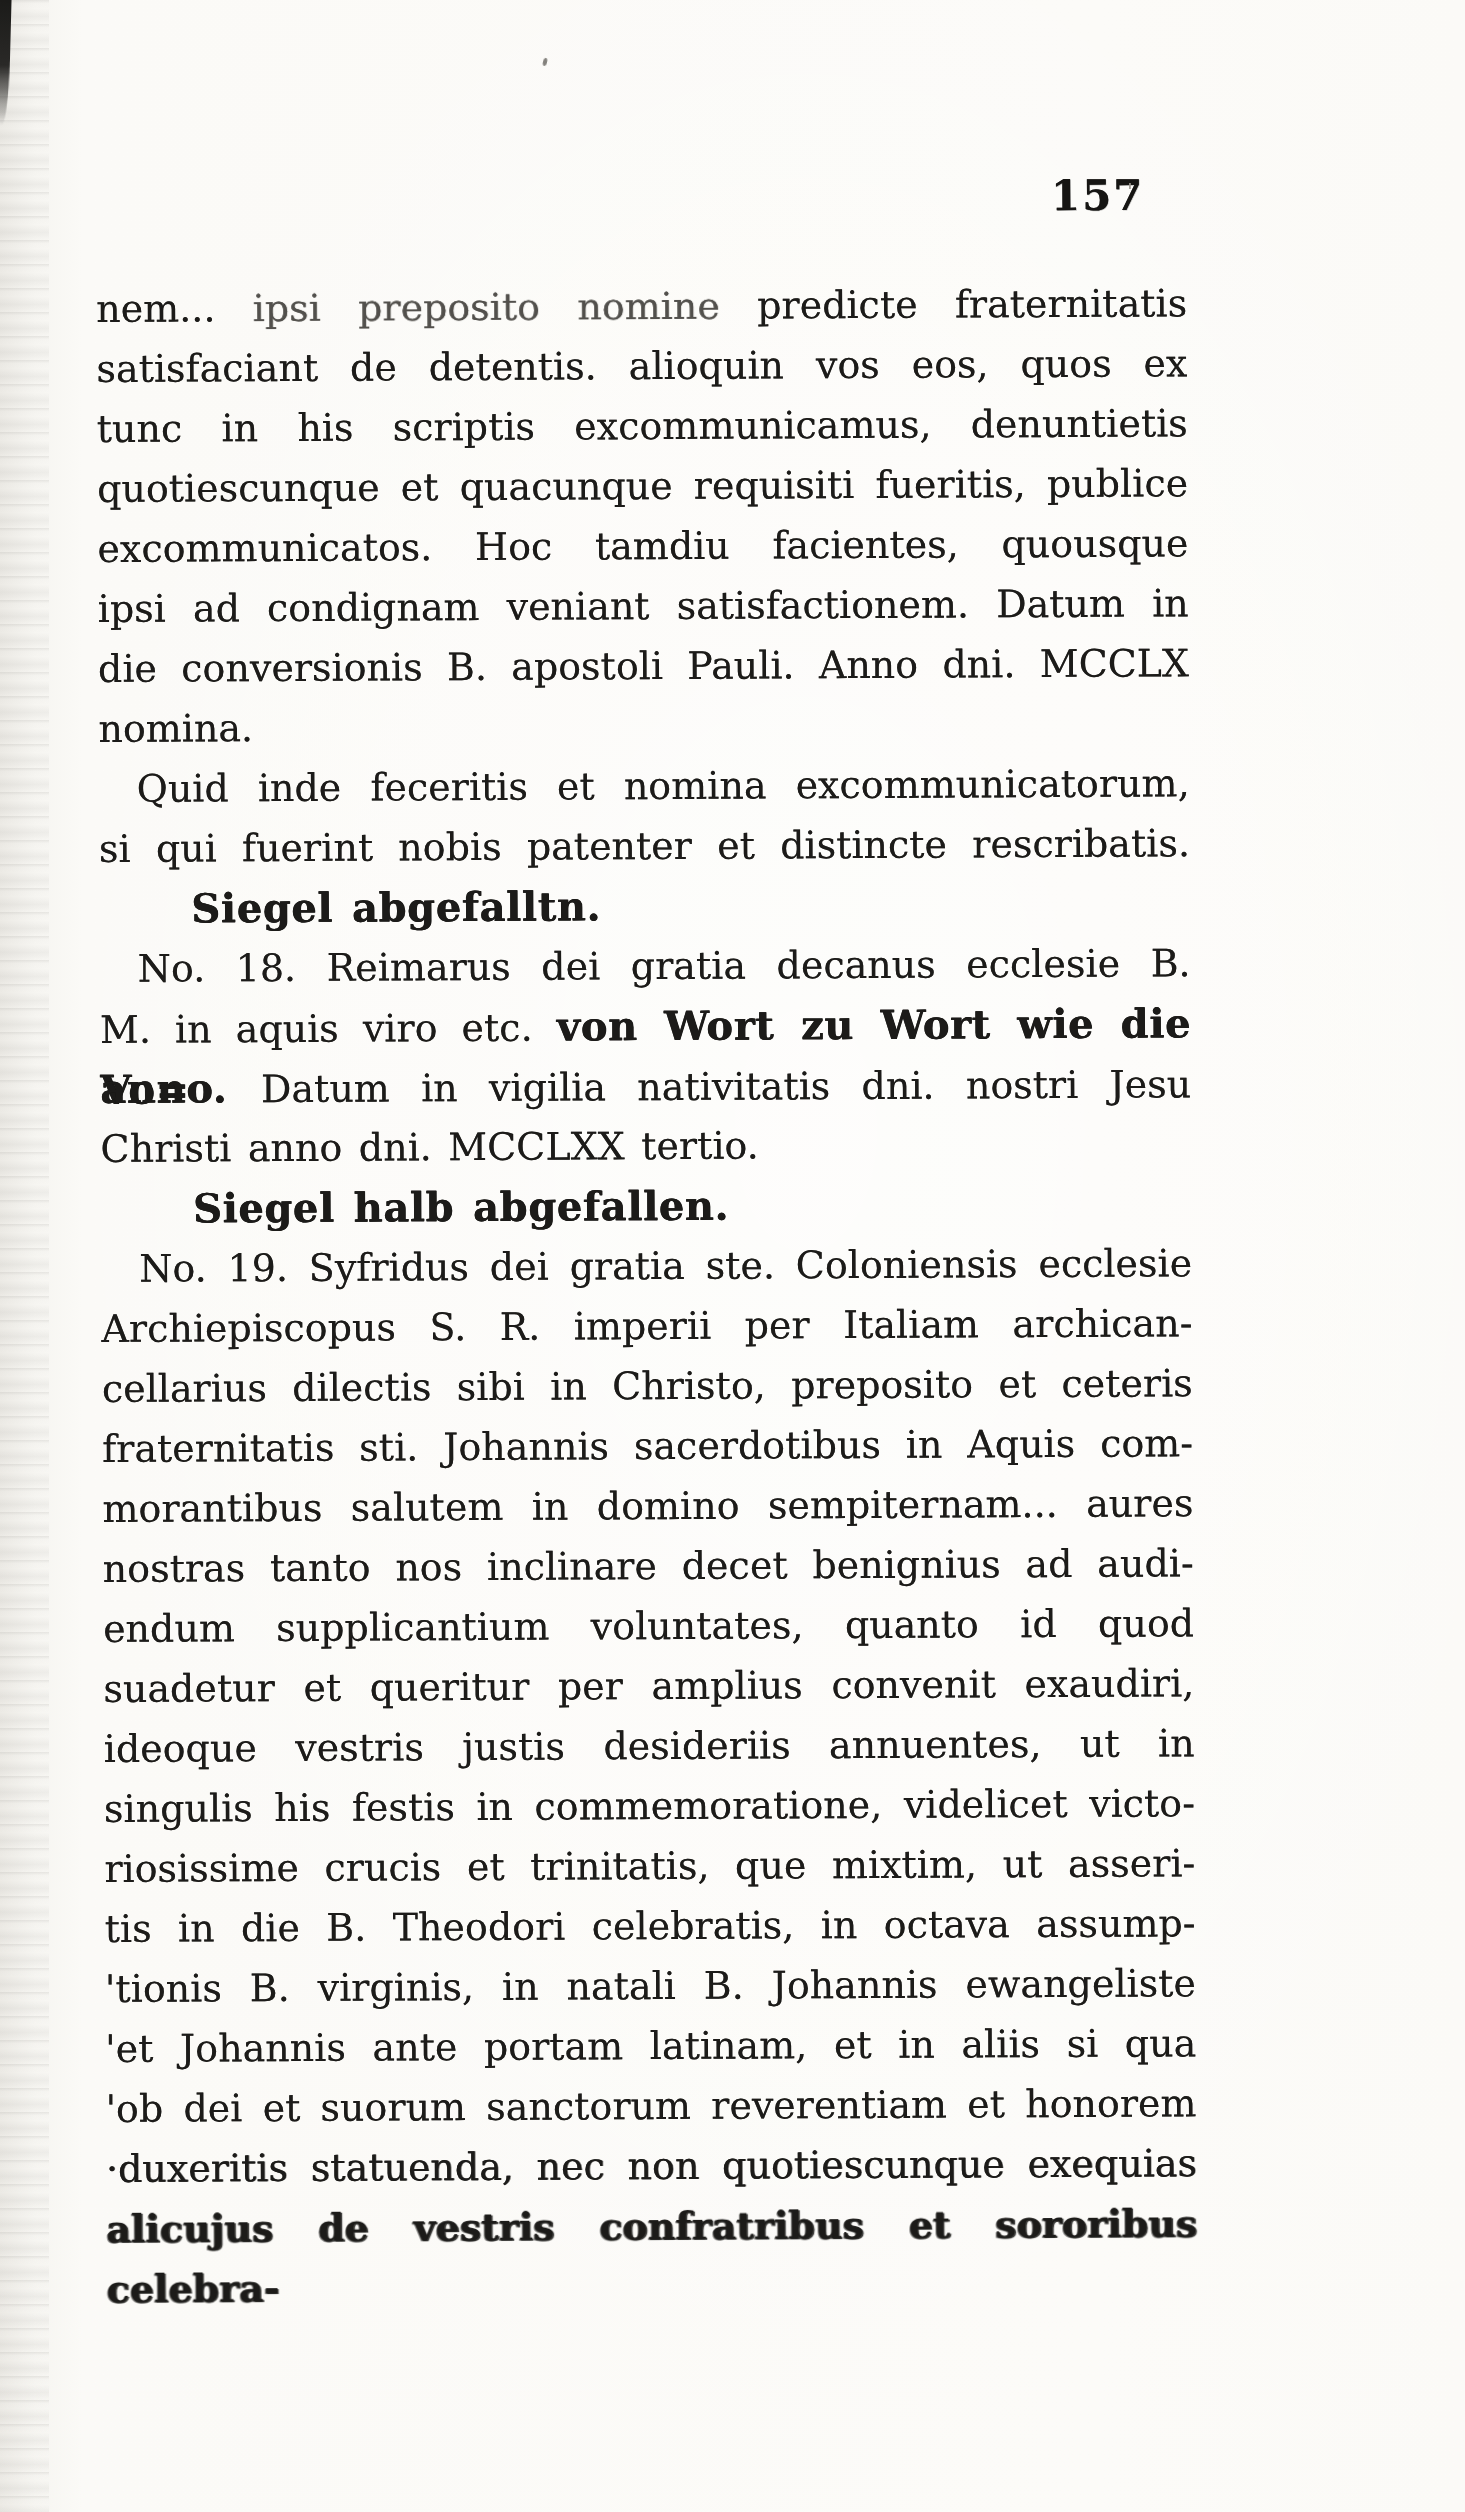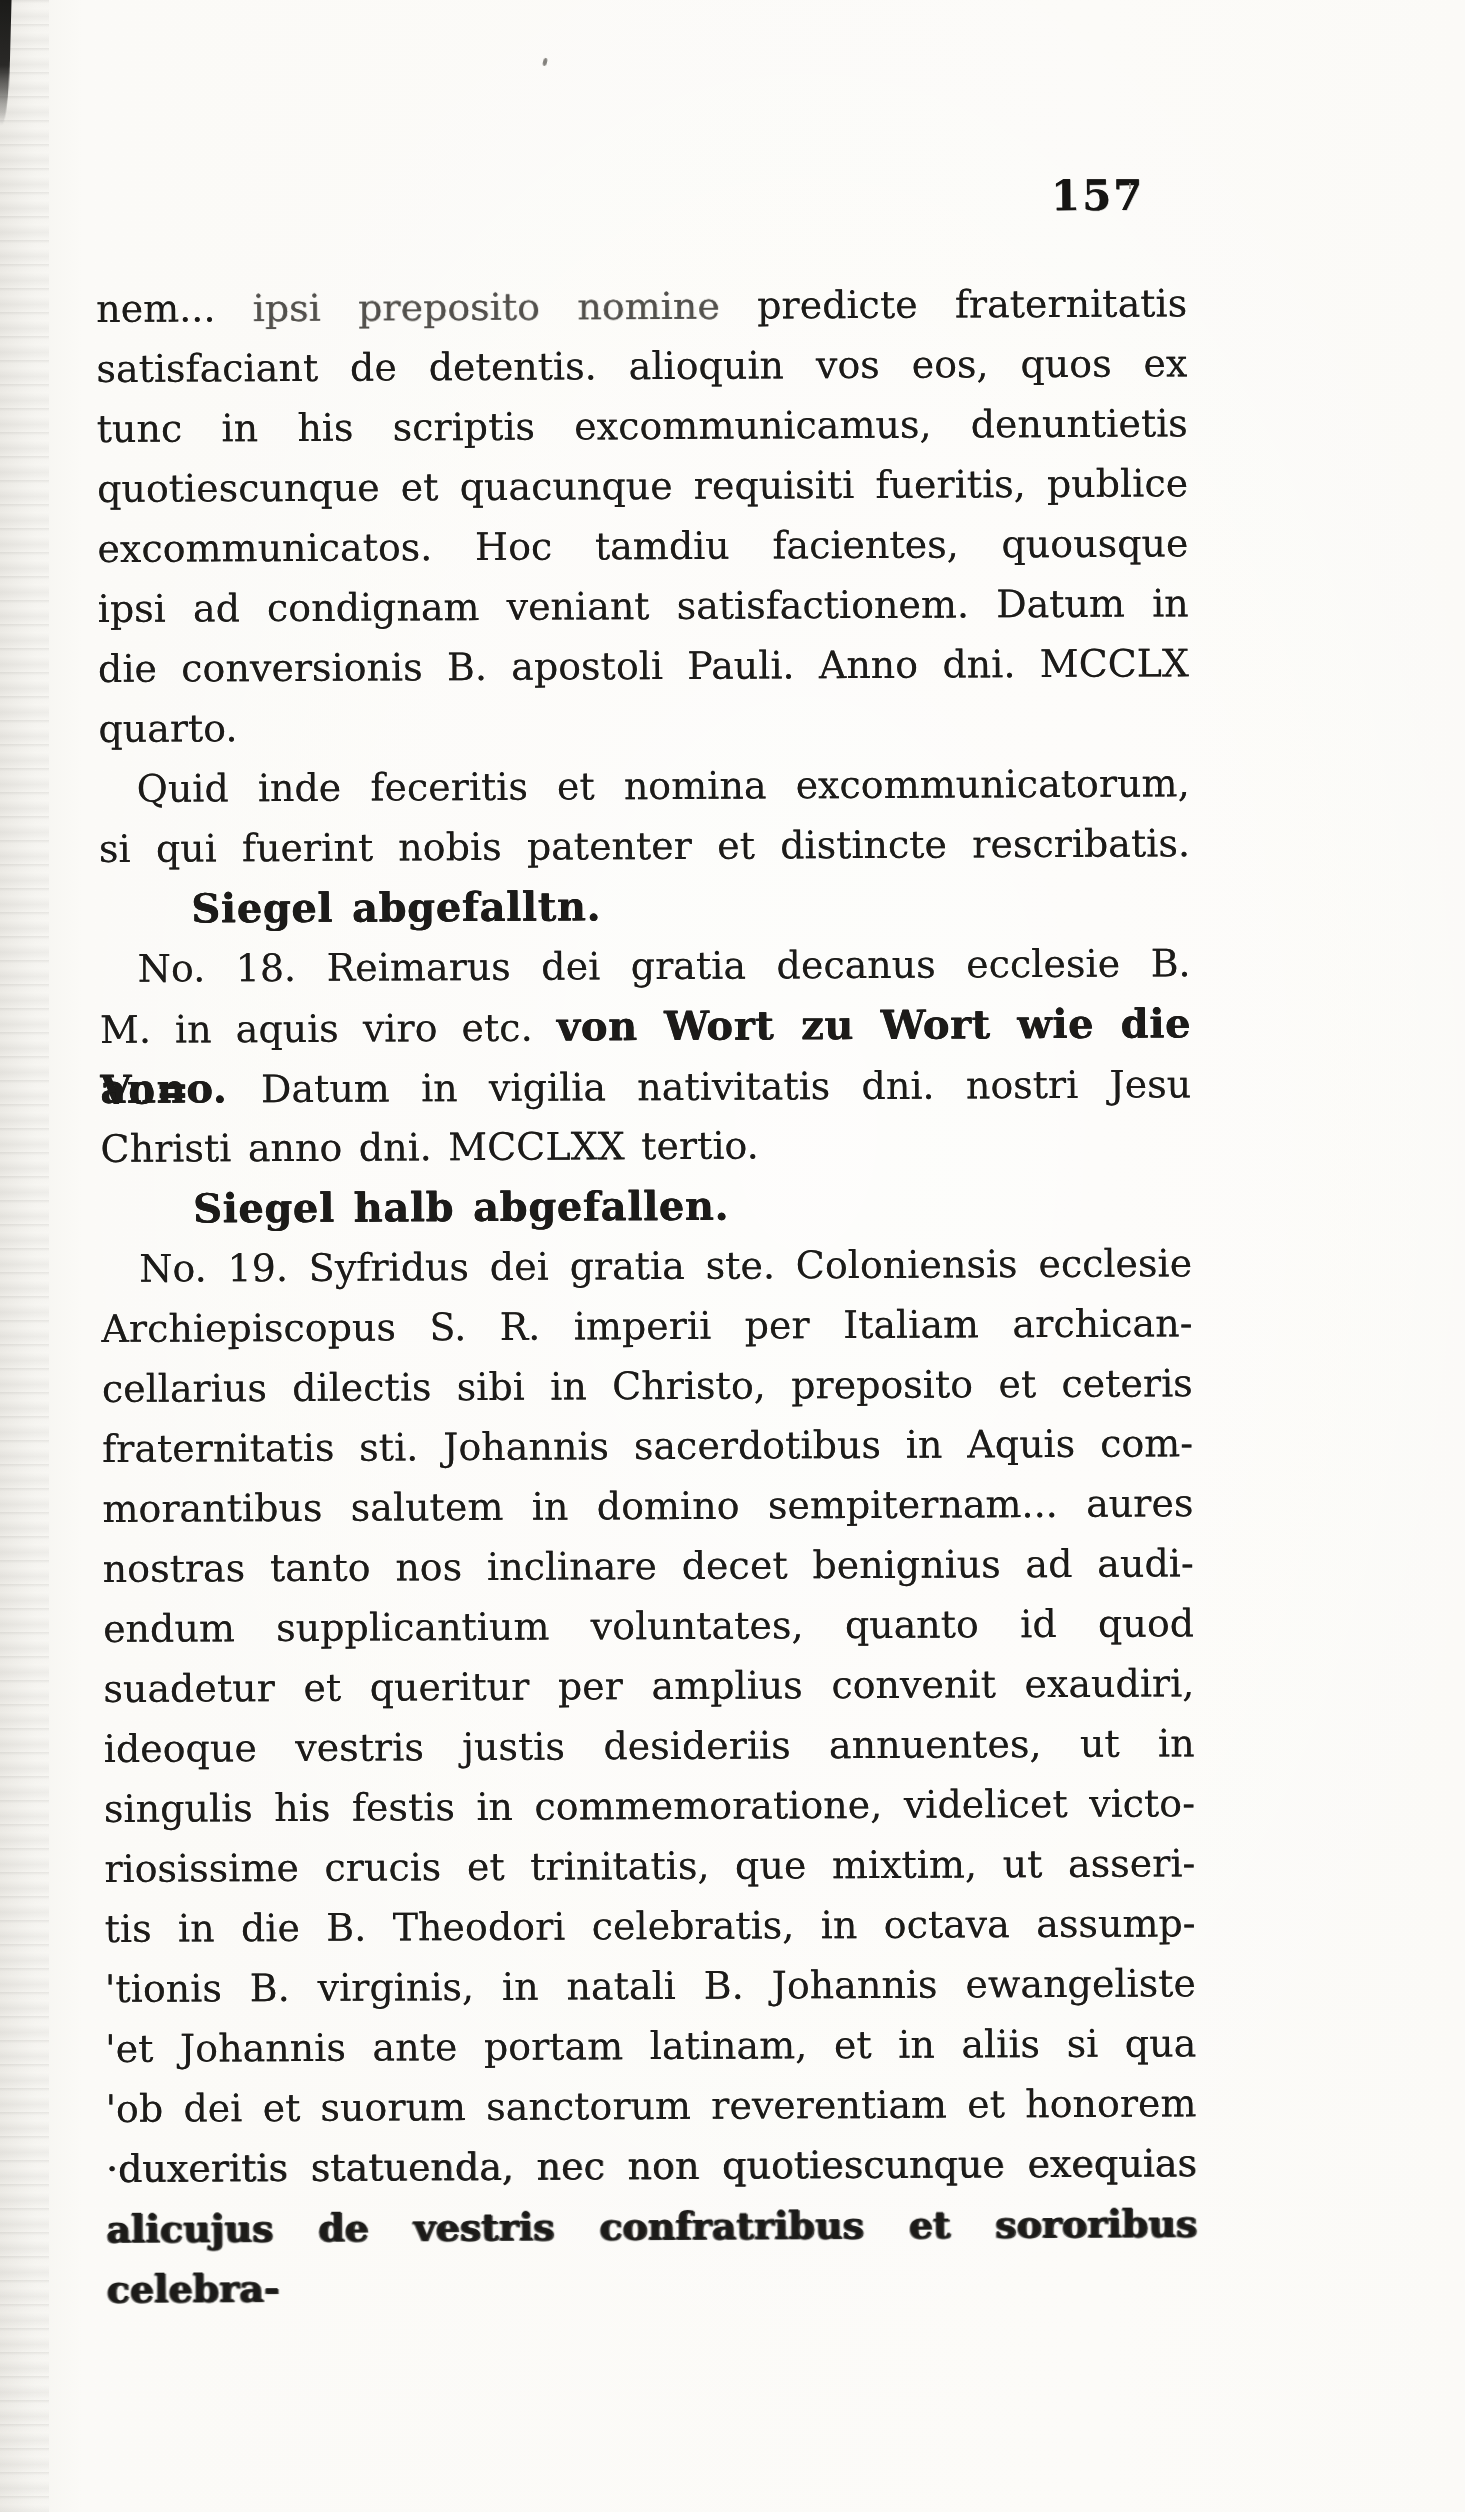--- a/index.html
+++ b/index.html
@@ -78,21 +78,21 @@
   <div class="page-number">157</div>
   <div class="page-number-tick">'</div>
   <div class="text-block" id="text-block">
       <div class="line j"><span>nem... </span><span class="faded">ipsi preposito nomine </span><span>predicte fraternitatis</span></div>
       <div class="line j"><span>satisfaciant de detentis. alioquin vos eos, quos ex</span></div>
       <div class="line j"><span>tunc in his scriptis excommunicamus, denuntietis</span></div>
       <div class="line j"><span>quotiescunque et quacunque requisiti fueritis, publice</span></div>
       <div class="line j"><span>excommunicatos. Hoc tamdiu facientes, quousque</span></div>
       <div class="line j"><span>ipsi ad condignam veniant satisfactionem. Datum in</span></div>
       <div class="line j"><span>die conversionis B. apostoli Pauli. Anno dni. MCCLX</span></div>
-      <div class="line"><span>quarto.</span></div>
+      <div class="line"><span>nomina.</span></div>
       <div class="line j ind-para"><span>Quid inde feceritis et nomina excommunicatorum,</span></div>
       <div class="line j"><span>si qui fuerint nobis patenter et distincte rescribatis.</span></div>
       <div class="line ind-siegel"><span class="fraktur">Siegel abgefalltn.</span></div>
       <div class="line j ind-para"><span>No. 18. Reimarus dei gratia decanus ecclesie B.</span></div>
       <div class="line j"><span>M. in aquis viro etc. </span><span class="fraktur">von Wort zu Wort wie die Vo=</span></div>
       <div class="line j"><span class="fraktur">anno. </span><span>Datum in vigilia nativitatis dni. nostri Jesu</span></div>
       <div class="line"><span>Christi anno dni. MCCLXX tertio.</span></div>
       <div class="line ind-siegel"><span class="fraktur">Siegel halb abgefallen.</span></div>
       <div class="line j ind-para"><span>No. 19. Syfridus dei gratia ste. Coloniensis ecclesie</span></div>
       <div class="line j"><span>Archiepiscopus S. R. imperii per Italiam archican-</span></div>

